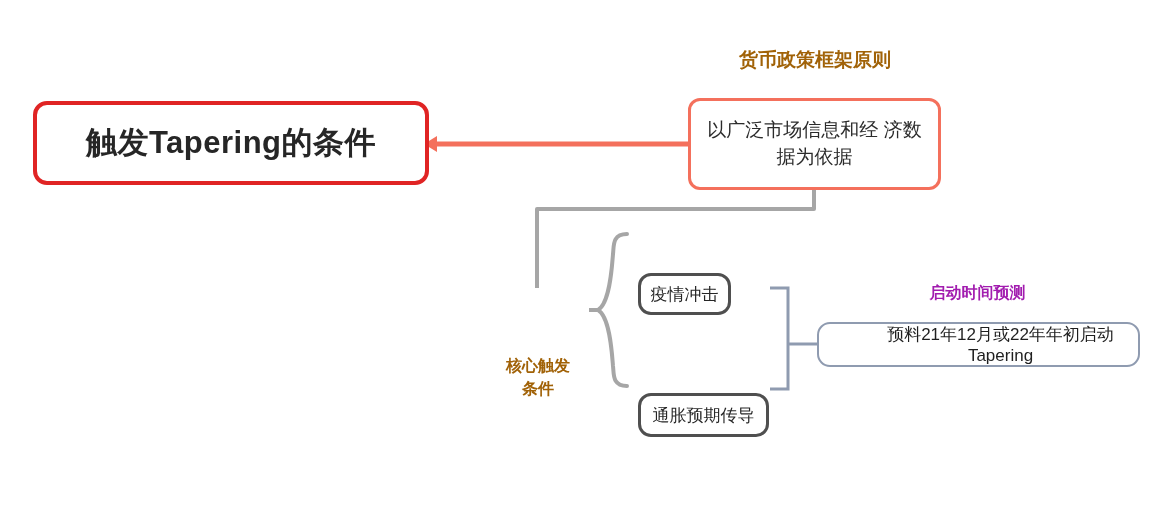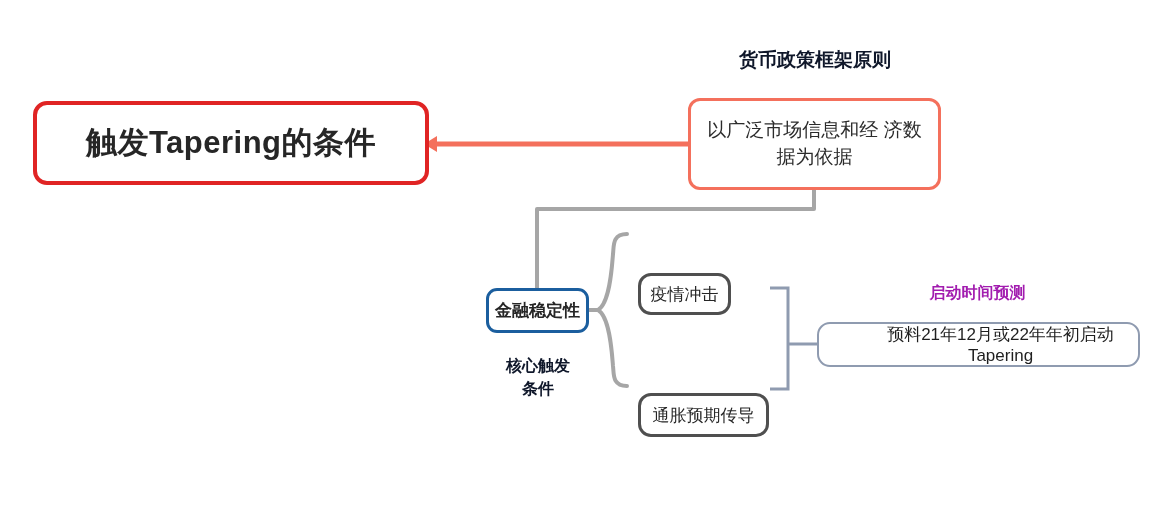--- a/index.html
+++ b/index.html
@@ -105,21 +105,21 @@
     font-weight: normal;
     color: #1f1f1f;
     padding-left: 44px;
   }
 
   
   .caption {
     position: absolute;
     text-align: center;
     font-weight: bold;
-    color: #0f172a;
+    color: #a16207;
     white-space: pre-line;
   }
   .caption-principle {
     left: 660px;
     top: 47px;
     width: 310px;
     font-size: 19px;
   }
   .caption-core {
     left: 478px;
@@ -174,21 +174,20 @@
     </g>
   </svg>
 
   <div class="node node-root">触发Tapering的条件</div>
 
   <div class="caption caption-principle">货币政策框架原则</div>
 
   <div class="node node-principle">以广泛市场信息和经
 济数据为依据</div>
 
-  <div class="node node-stability">金融稳定性</div>
 
   <div class="caption caption-core">核心触发
 条件</div>
 
   <div class="node node-factor factor-0">疫情冲击</div>
 
 
   <div class="node node-factor factor-2">通胀预期传导</div>
 
 

